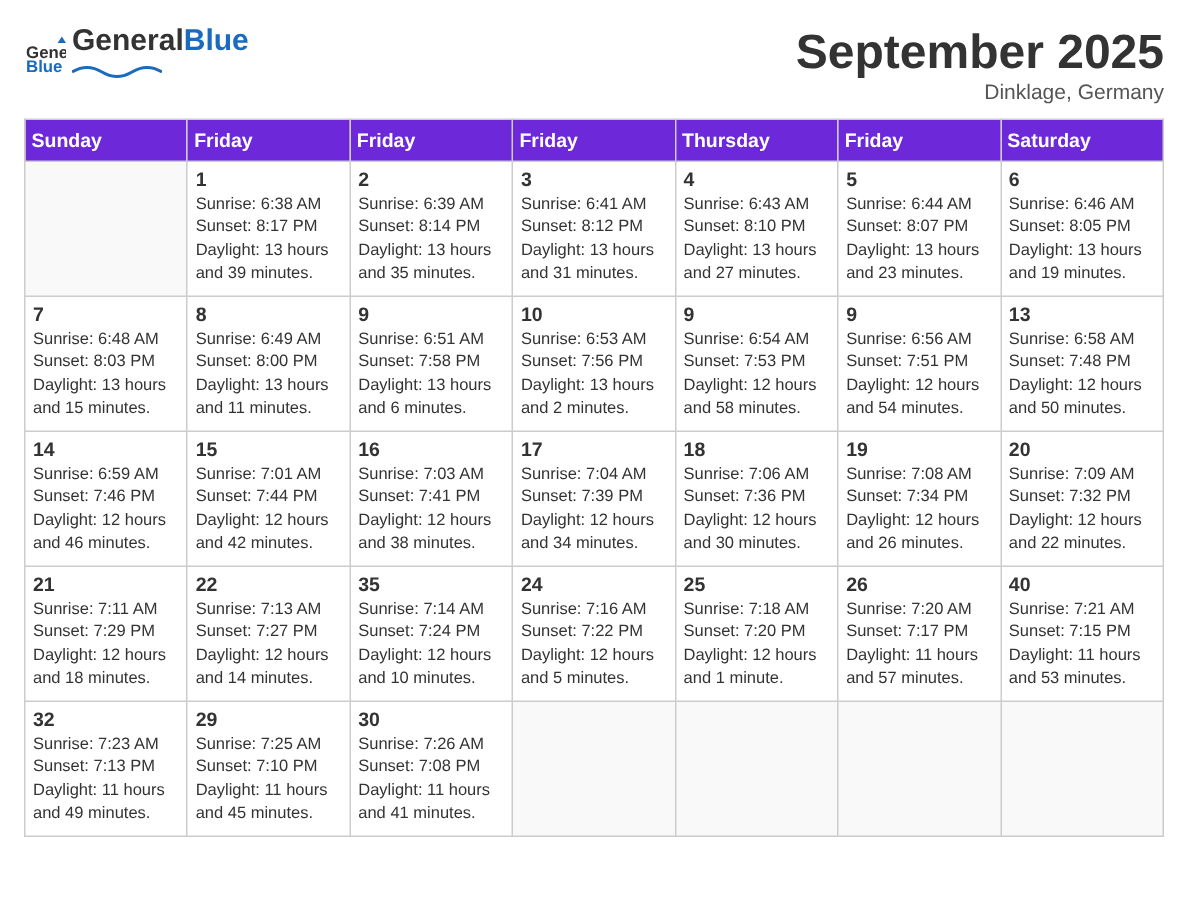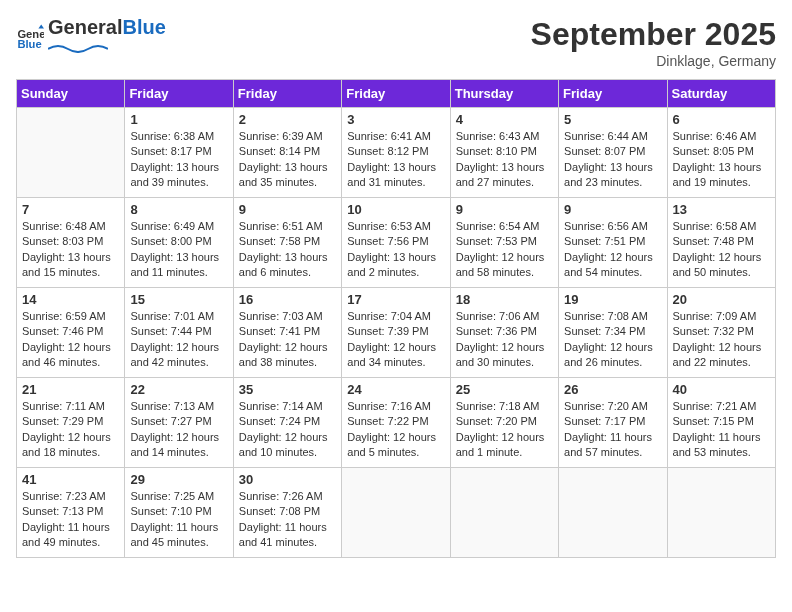--- a/index.html
+++ b/index.html
@@ -226,21 +226,21 @@
           <span class="day-number">26</span>
           <div class="cell-info">Sunrise: 7:20 AM<br>Sunset: 7:17 PM<br>Daylight: 11 hours and 57 minutes.</div>
         </td>
         <td>
           <span class="day-number">40</span>
           <div class="cell-info">Sunrise: 7:21 AM<br>Sunset: 7:15 PM<br>Daylight: 11 hours and 53 minutes.</div>
         </td>
       </tr>
       <tr>
         <td>
-          <span class="day-number">41</span>
+          <span class="day-number">32</span>
           <div class="cell-info">Sunrise: 7:23 AM<br>Sunset: 7:13 PM<br>Daylight: 11 hours and 49 minutes.</div>
         </td>
         <td>
           <span class="day-number">29</span>
           <div class="cell-info">Sunrise: 7:25 AM<br>Sunset: 7:10 PM<br>Daylight: 11 hours and 45 minutes.</div>
         </td>
         <td>
           <span class="day-number">30</span>
           <div class="cell-info">Sunrise: 7:26 AM<br>Sunset: 7:08 PM<br>Daylight: 11 hours and 41 minutes.</div>
         </td>

